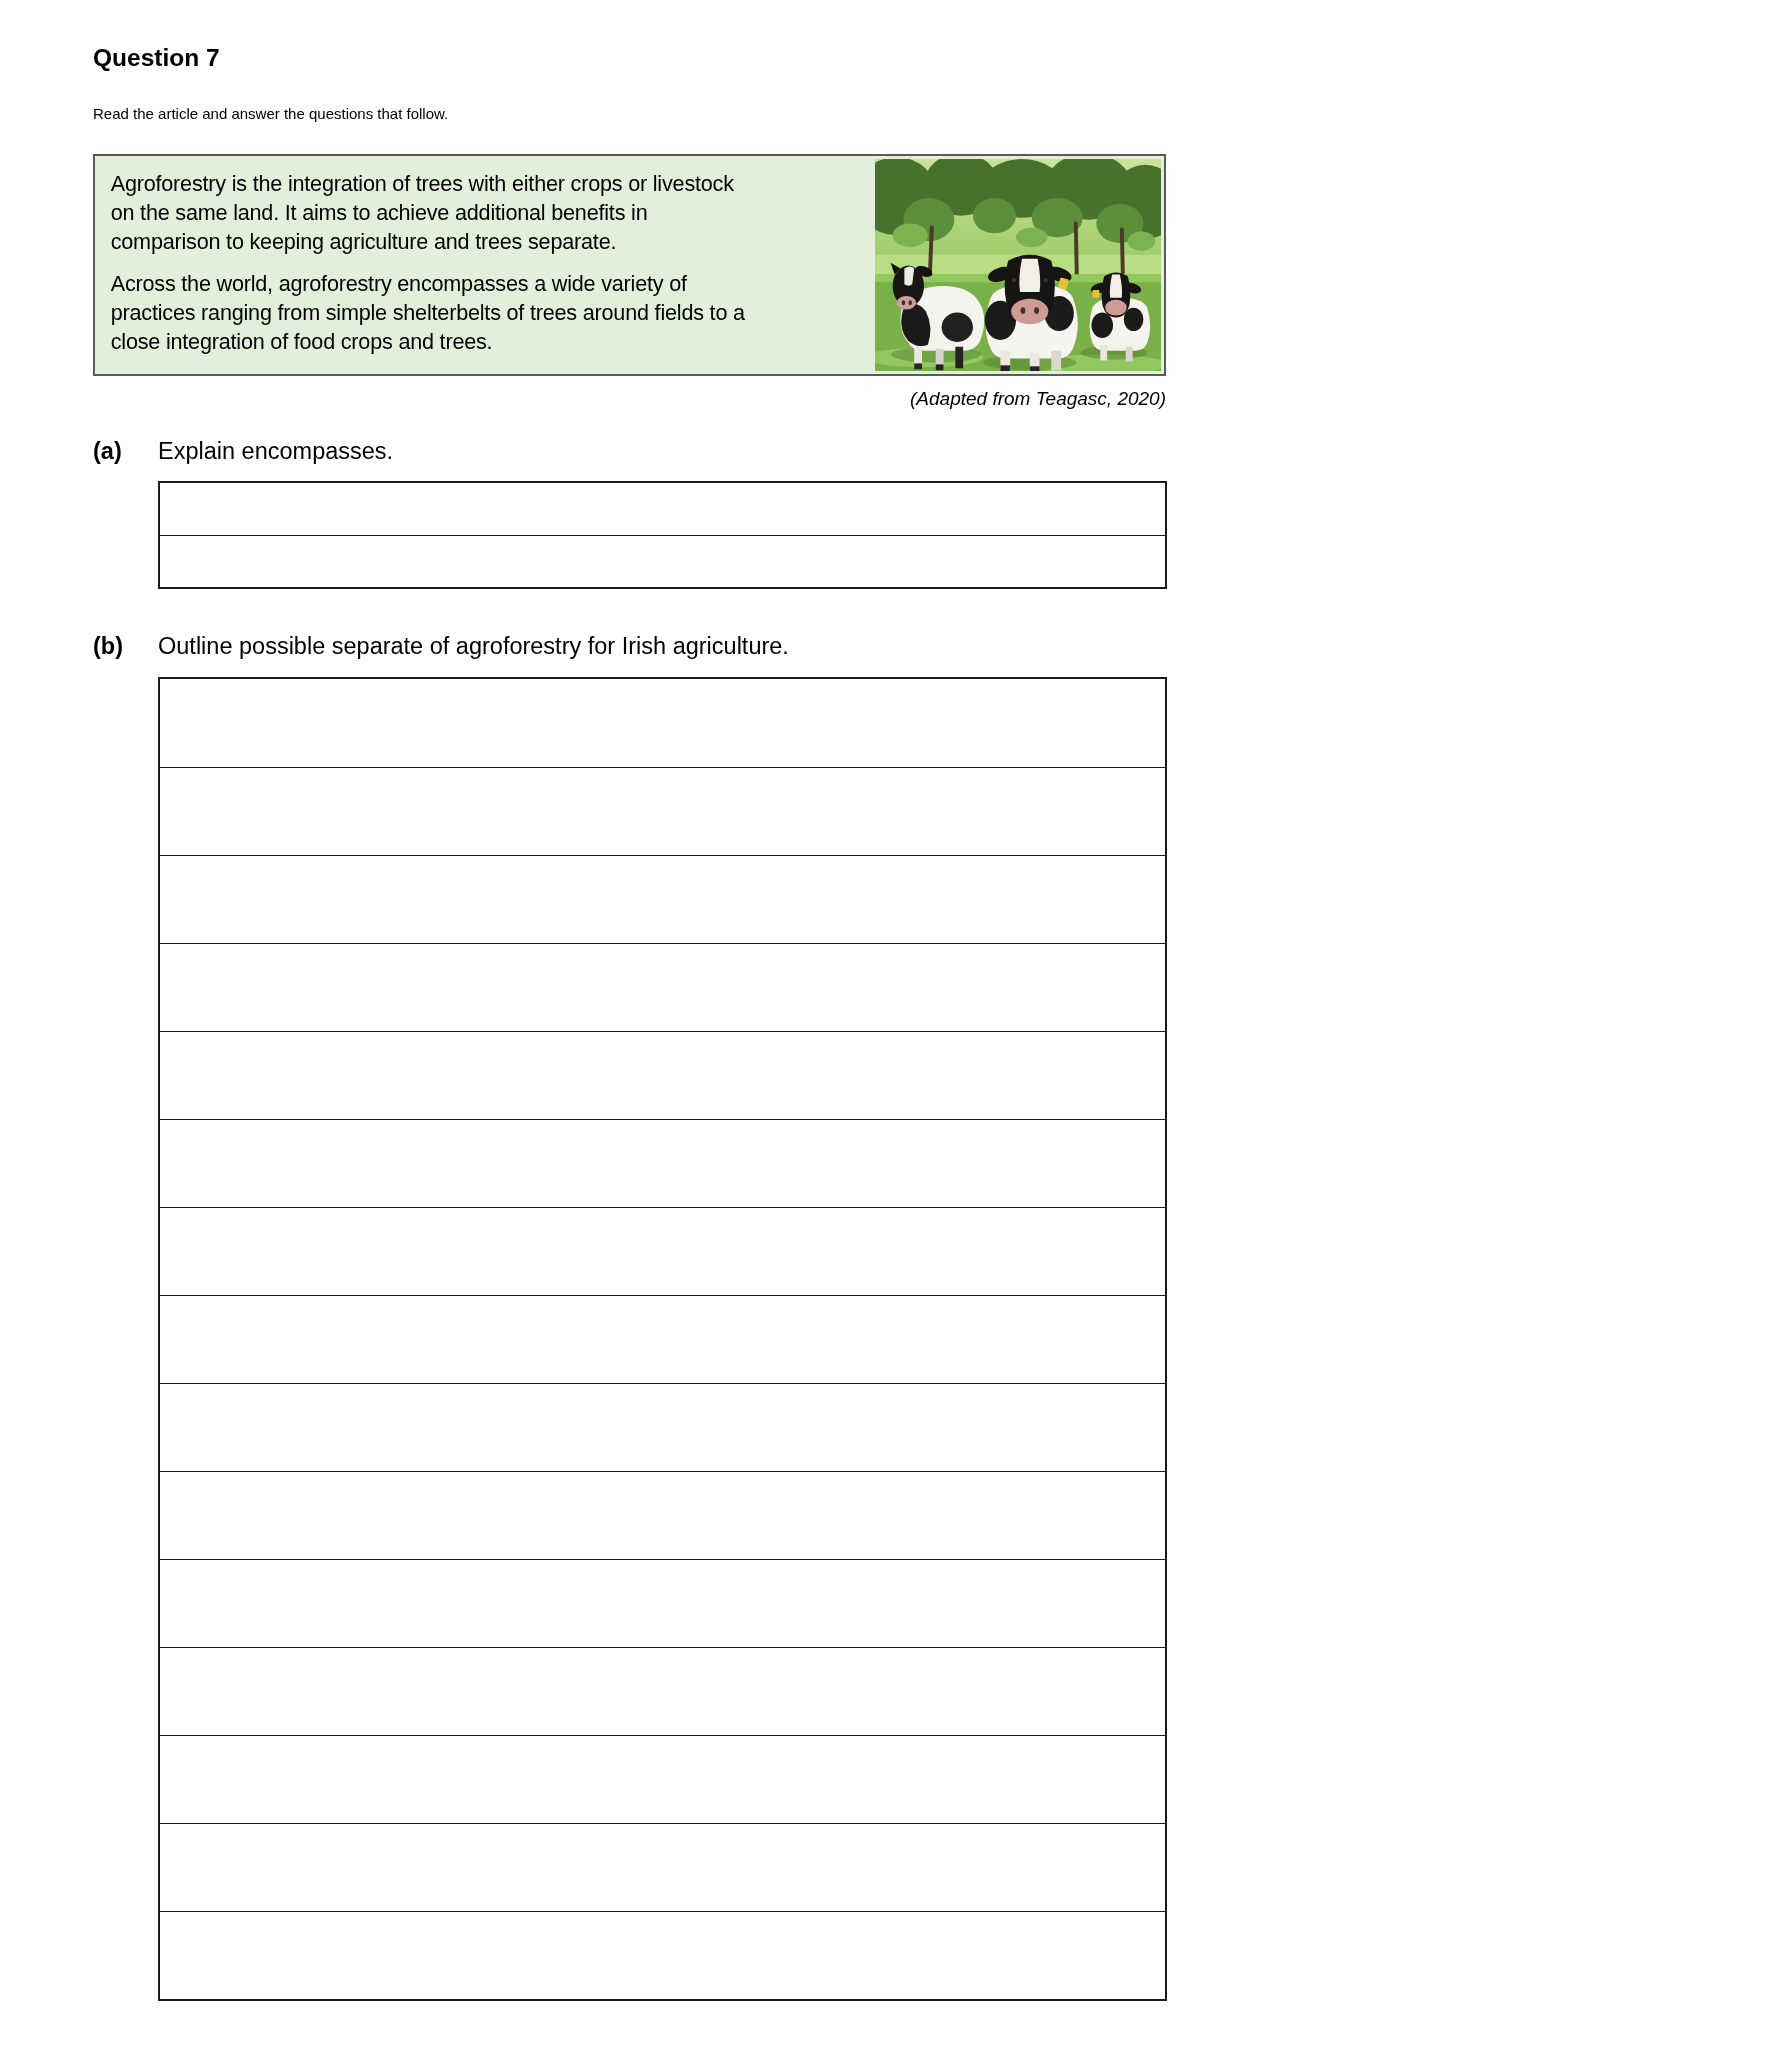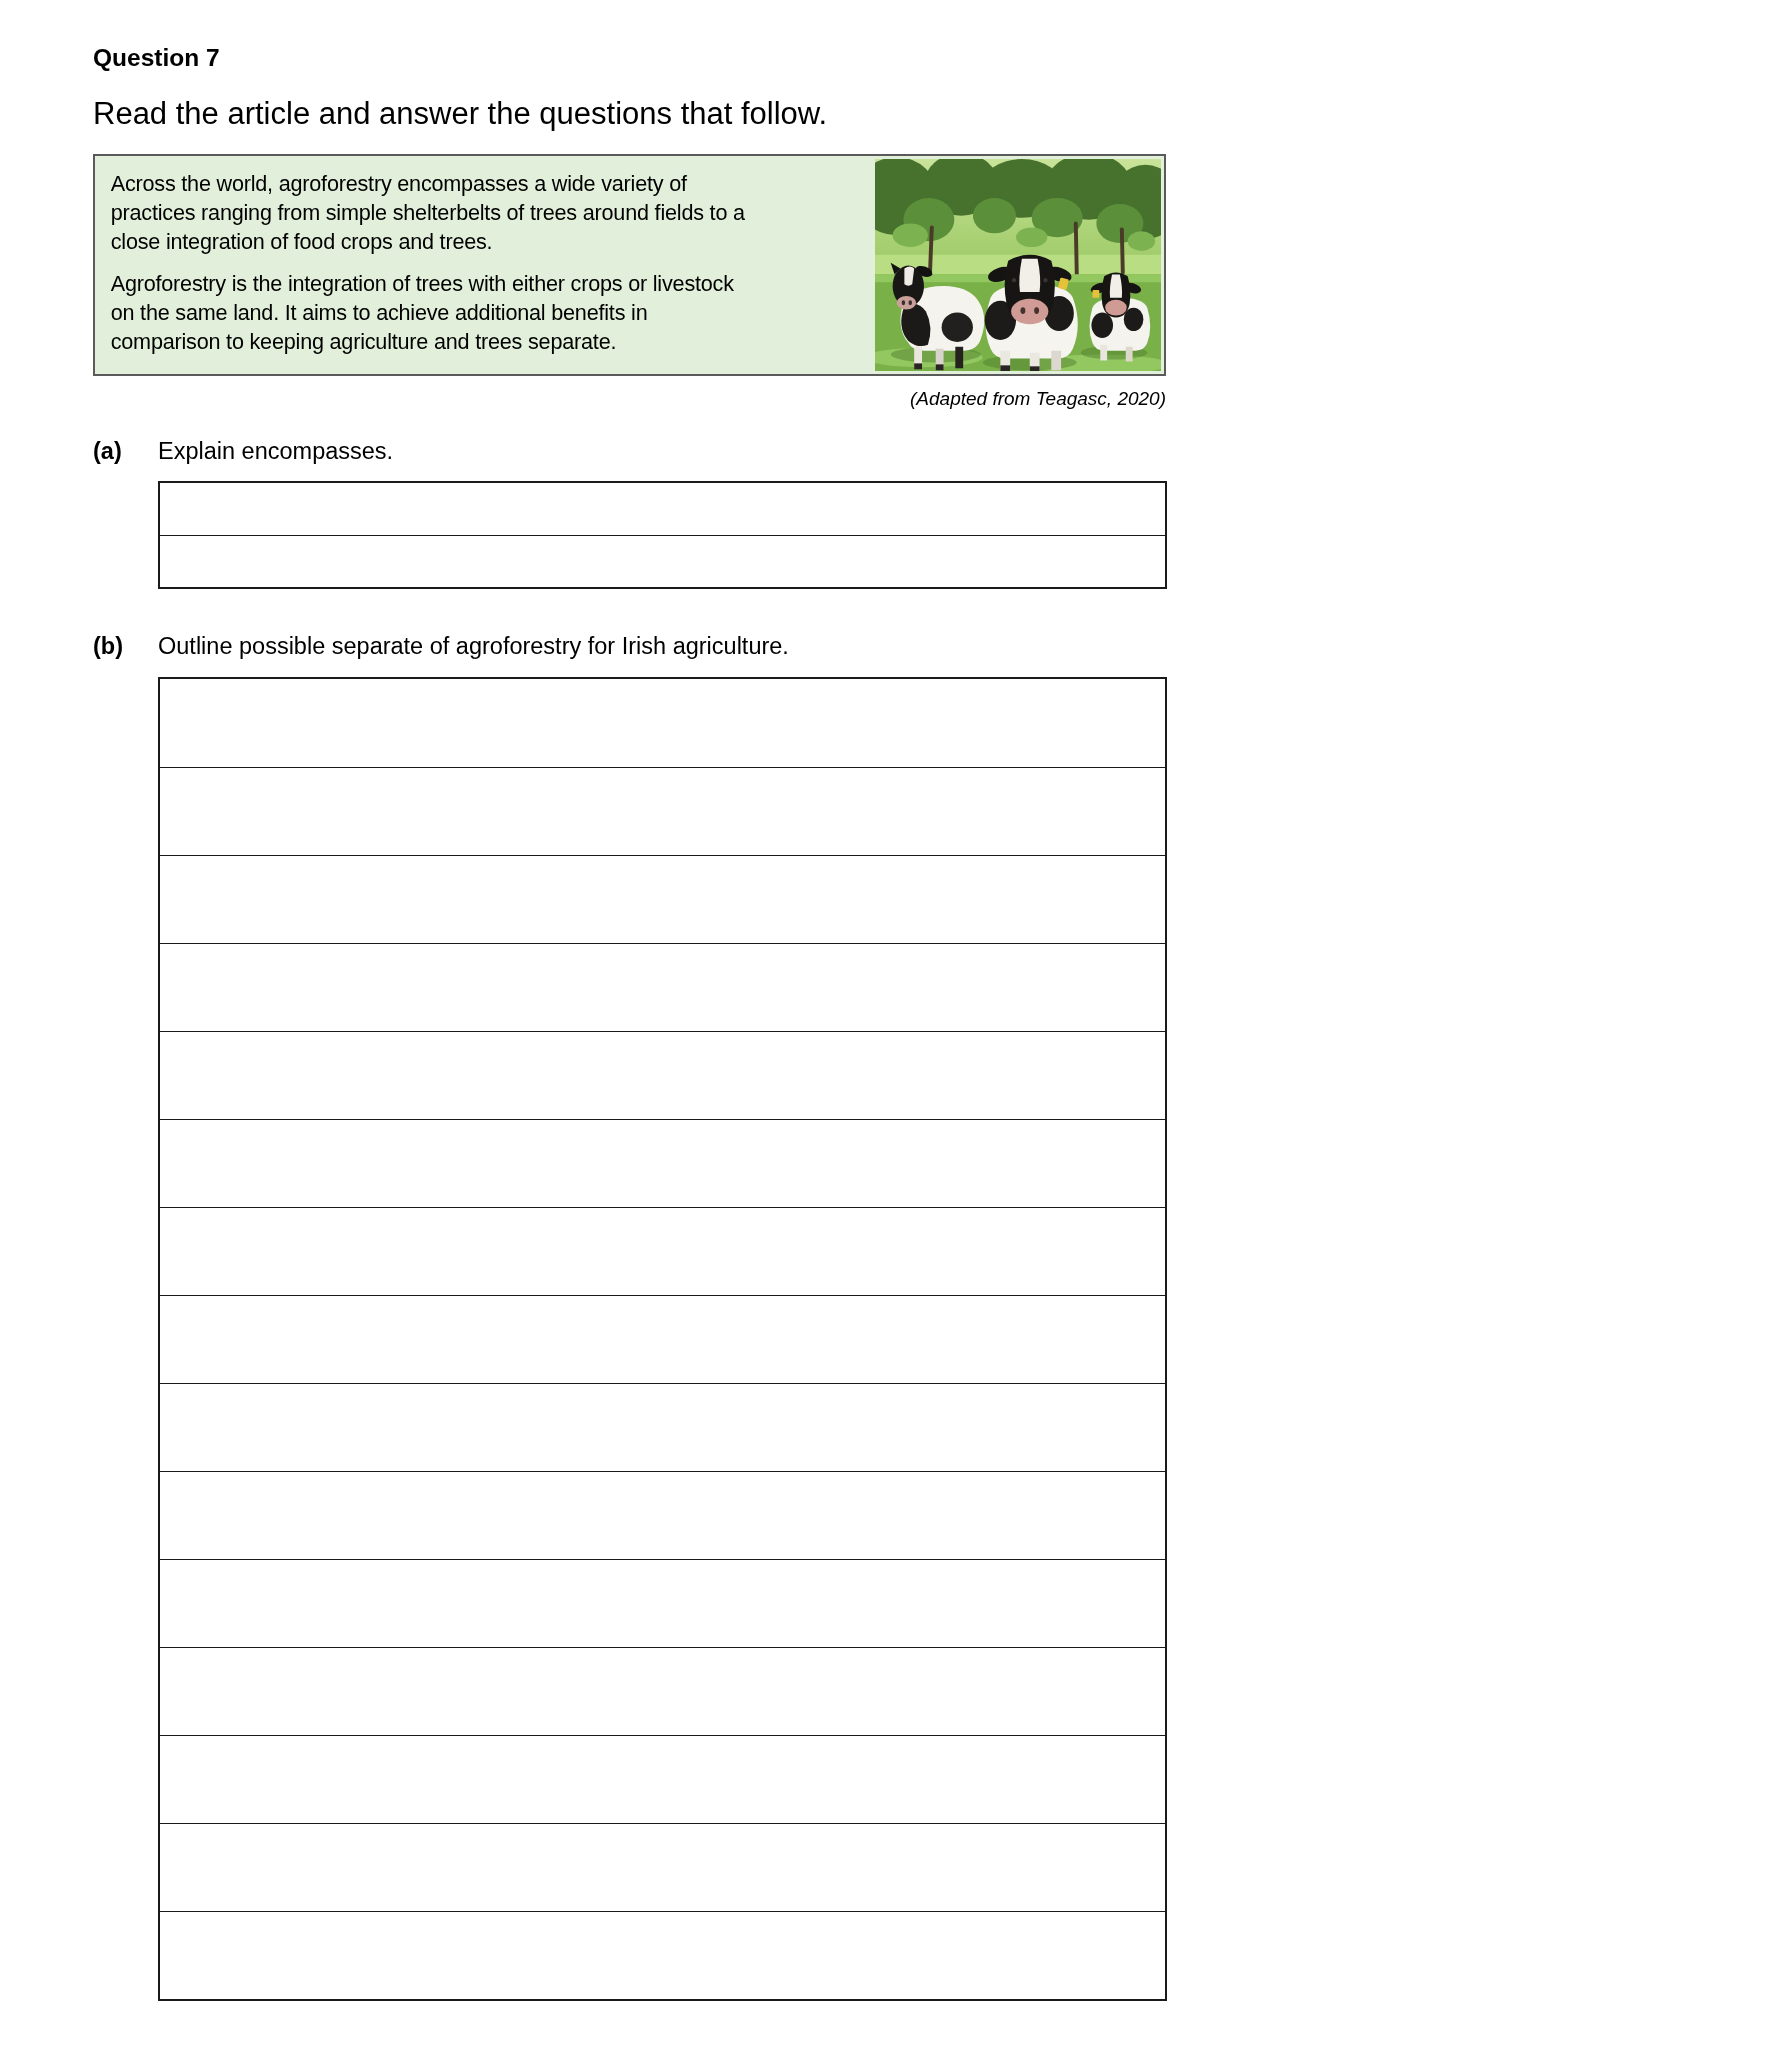--- a/index.html
+++ b/index.html
@@ -7,21 +7,21 @@
   body {
     width: 1782px;
     min-height: 2071px;
     font-family: "Liberation Sans", sans-serif;
     color: #000;
   }
   .content { padding: 43px 0 0 93px; }
 
   .q-title { font-size: 24.5px; font-weight: bold; line-height: 29px; }
 
-  .instruction { font-size: 31px; margin-top: 27.4px; line-height: 29px; }
+  .instruction { font-size: 15px; margin-top: 27.4px; line-height: 29px; }
 
   .article-box {
     margin-top: 25.5px;
     width: 1073px;
     height: 222px;
     background: #e2efda;
     border: 2px solid #5a5a5a;
     display: flex;
     align-items: stretch;
   }
@@ -72,26 +72,26 @@
 <body>
 
 <div class="content">
 
   <div class="q-title">Question 7</div>
 
   <div class="instruction">Read the article and answer the questions that follow.</div>
 
   <div class="article-box">
     <div class="article-text">
+      <p>Agroforestry is the integration of trees with either crops or livestock
+on the same land. It aims to achieve additional benefits in
+comparison to keeping agriculture and trees separate.</p>
       <p>Across the world, agroforestry encompasses a wide variety of
 practices ranging from simple shelterbelts of trees around fields to a
 close integration of food crops and trees.</p>
-      <p>Agroforestry is the integration of trees with either crops or livestock
-on the same land. It aims to achieve additional benefits in
-comparison to keeping agriculture and trees separate.</p>
     </div>
     <div class="article-photo">
       <svg viewBox="0 0 292 217" preserveAspectRatio="none" aria-hidden="true">
         <defs>
           <linearGradient id="bgGrad" x1="0" y1="0" x2="0" y2="1">
             <stop offset="0%" stop-color="#c9e49a"></stop>
             <stop offset="55%" stop-color="#9ac862"></stop>
             <stop offset="100%" stop-color="#6fa53f"></stop>
           </linearGradient>
         </defs>

